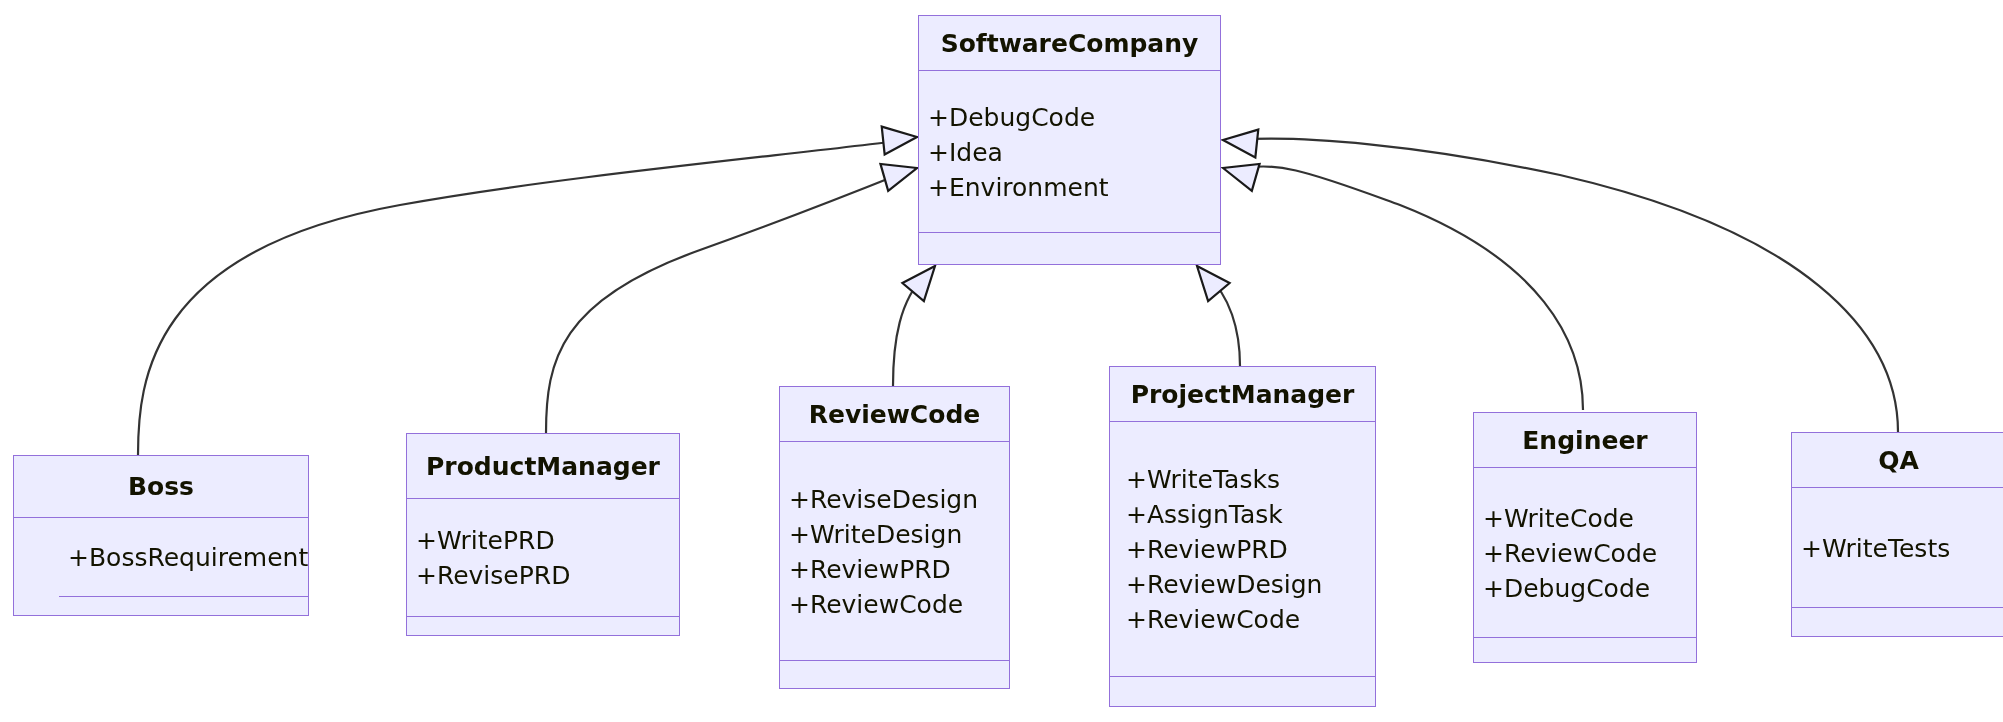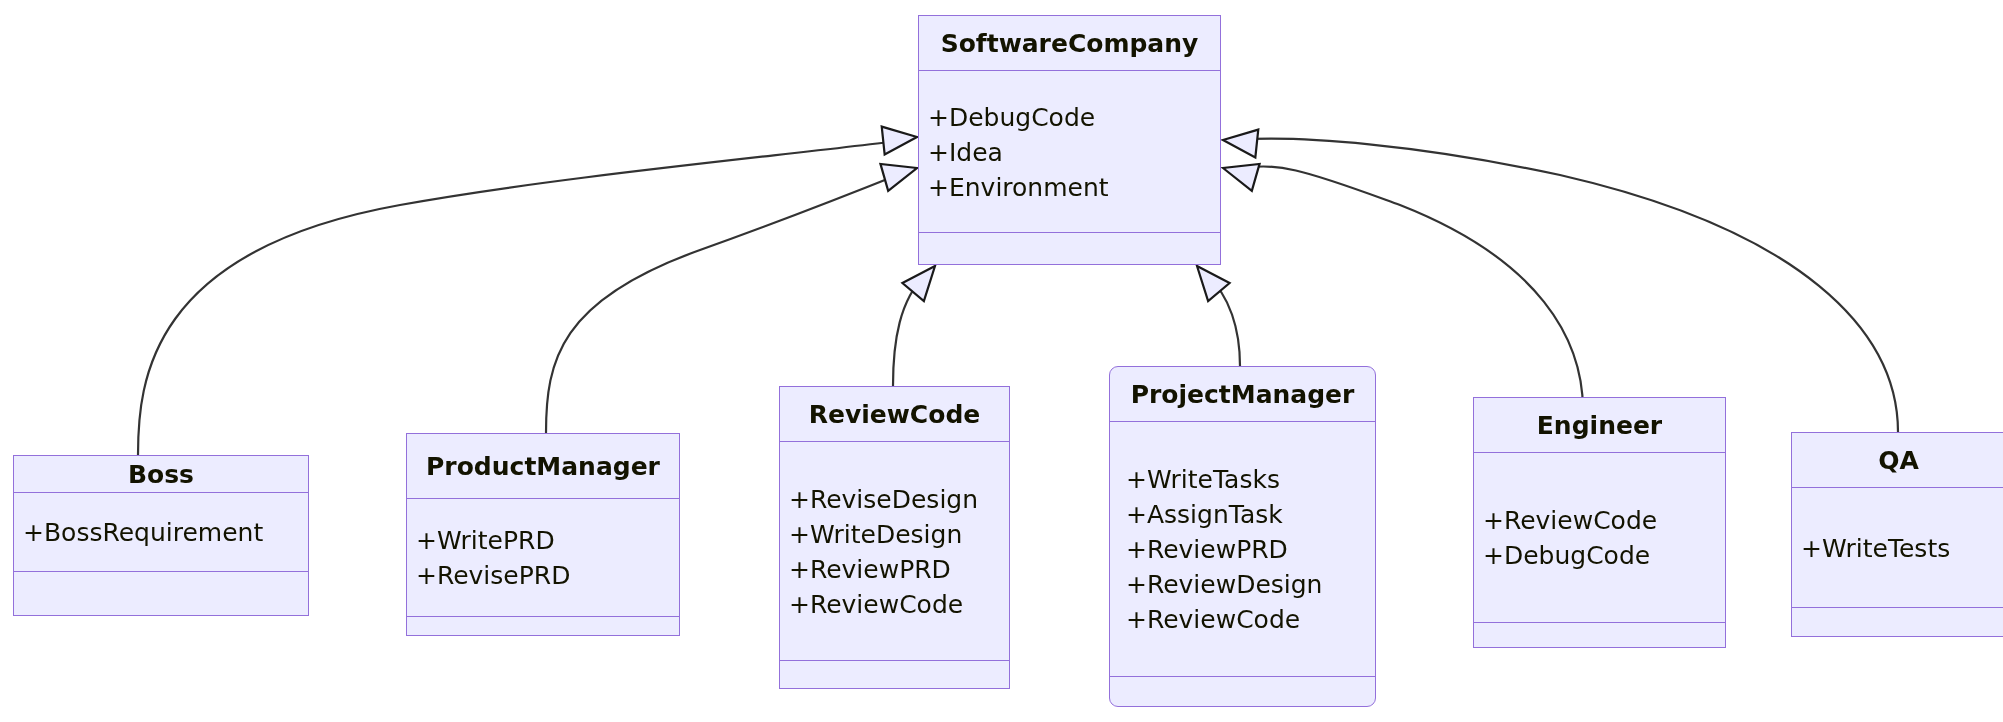--- a/index.html
+++ b/index.html
@@ -102,22 +102,22 @@
       <div class="uml-class" style="left: 918px; top: 15px; width: 303px; height: 250px;">
         <div class="class-title" style="height: 55px;">SoftwareCompany</div>
         <div class="class-members" style="height: 162px;">
           <div class="member-row">+DebugCode</div>
           <div class="member-row">+Idea</div>
           <div class="member-row">+Environment</div>
         </div>
         <div class="class-methods"></div>
       </div>
       <div class="uml-class" style="left: 13px; top: 455px; width: 296px; height: 161px;">
-        <div class="class-title" style="height: 37px;">Boss</div>
-        <div class="class-members" style="height: 79px;">
+        <div class="class-title" style="height: 62px;">Boss</div>
+        <div class="class-members" style="height: 79px; margin-left: 45px;">
           <div class="member-row">+BossRequirement</div>
         </div>
         <div class="class-methods"></div>
       </div>
       <div class="uml-class" style="left: 406px; top: 433px; width: 274px; height: 203px;">
         <div class="class-title" style="height: 66px;">ProductManager</div>
         <div class="class-members" style="height: 119px;">
           <div class="member-row">+WritePRD</div>
           <div class="member-row">+RevisePRD</div>
         </div>
@@ -126,34 +126,35 @@
       <div class="uml-class" style="left: 779px; top: 386px; width: 231px; height: 303px;">
         <div class="class-title" style="height: 55px;">ReviewCode</div>
         <div class="class-members" style="height: 219px;">
           <div class="member-row">+ReviseDesign</div>
           <div class="member-row">+WriteDesign</div>
           <div class="member-row">+ReviewPRD</div>
           <div class="member-row">+ReviewCode</div>
         </div>
         <div class="class-methods"></div>
       </div>
-      <div class="uml-class" style="left: 1109px; top: 366px; width: 267px; height: 341px; border-radius: 9px;">
+      <div class="uml-class" style="left: 1109px; top: 366px; width: 267px; height: 341px;">
         <div class="class-title" style="height: 55px;">ProjectManager</div>
         <div class="class-members" style="height: 255px; padding-left: 16px;">
           <div class="member-row">+WriteTasks</div>
           <div class="member-row">+AssignTask</div>
           <div class="member-row">+ReviewPRD</div>
           <div class="member-row">+ReviewDesign</div>
           <div class="member-row">+ReviewCode</div>
         </div>
         <div class="class-methods"></div>
       </div>
-      <div class="uml-class" style="left: 1473px; top: 397px; width: 253px; height: 251px; justify-content: flex-end;">
+      <div class="uml-class" style="left: 1473px; top: 412px; width: 224px; height: 251px; justify-content: flex-end;">
         <div class="class-title" style="height: 55px;">Engineer</div>
         <div class="class-members" style="height: 170px;">
+          <div class="member-row">+WriteCode</div>
           <div class="member-row">+ReviewCode</div>
           <div class="member-row">+DebugCode</div>
         </div>
         <div class="class-methods"></div>
       </div>
       <div class="uml-class" style="left: 1791px; top: 432px; width: 215px; height: 205px;">
         <div class="class-title" style="height: 55px;">QA</div>
         <div class="class-members" style="height: 120px;">
           <div class="member-row">+WriteTests</div>
         </div>

